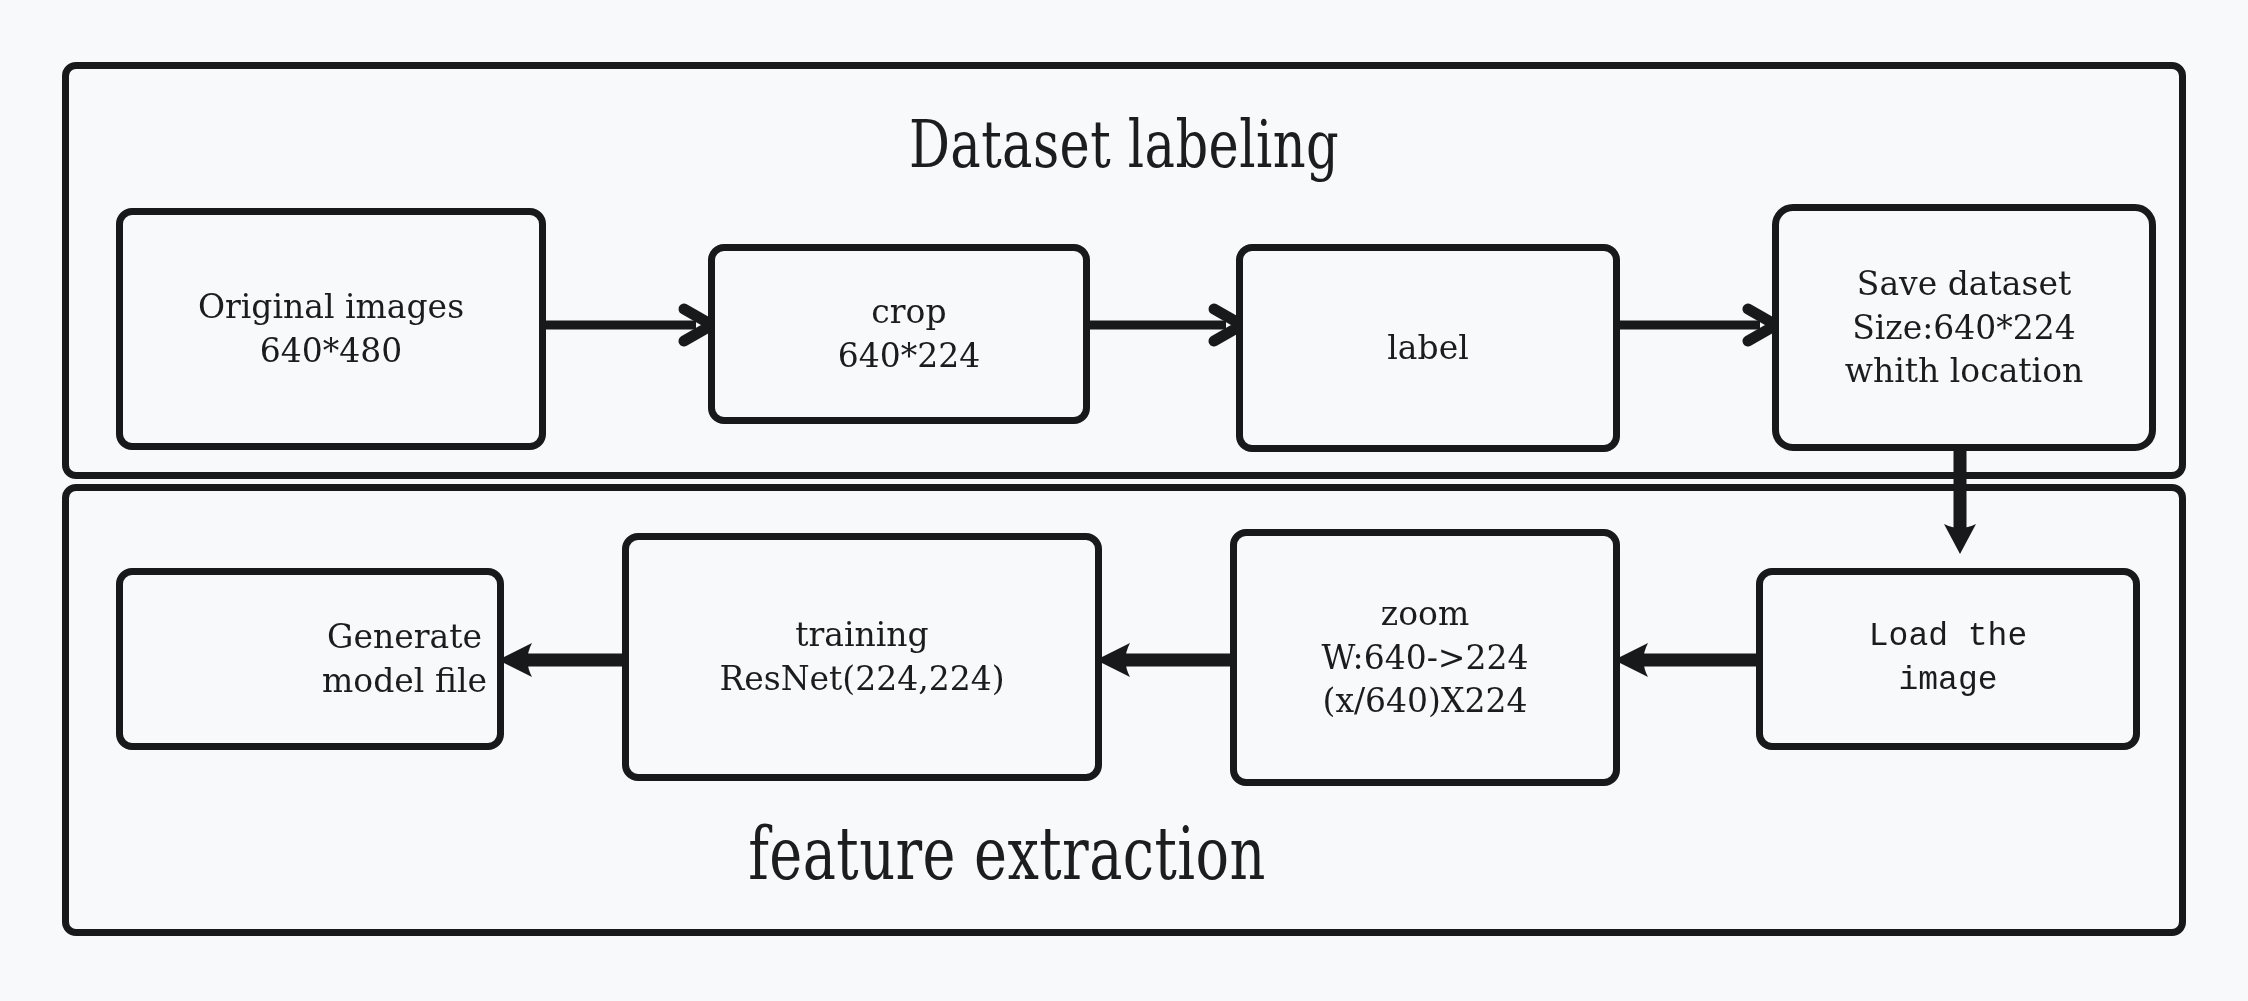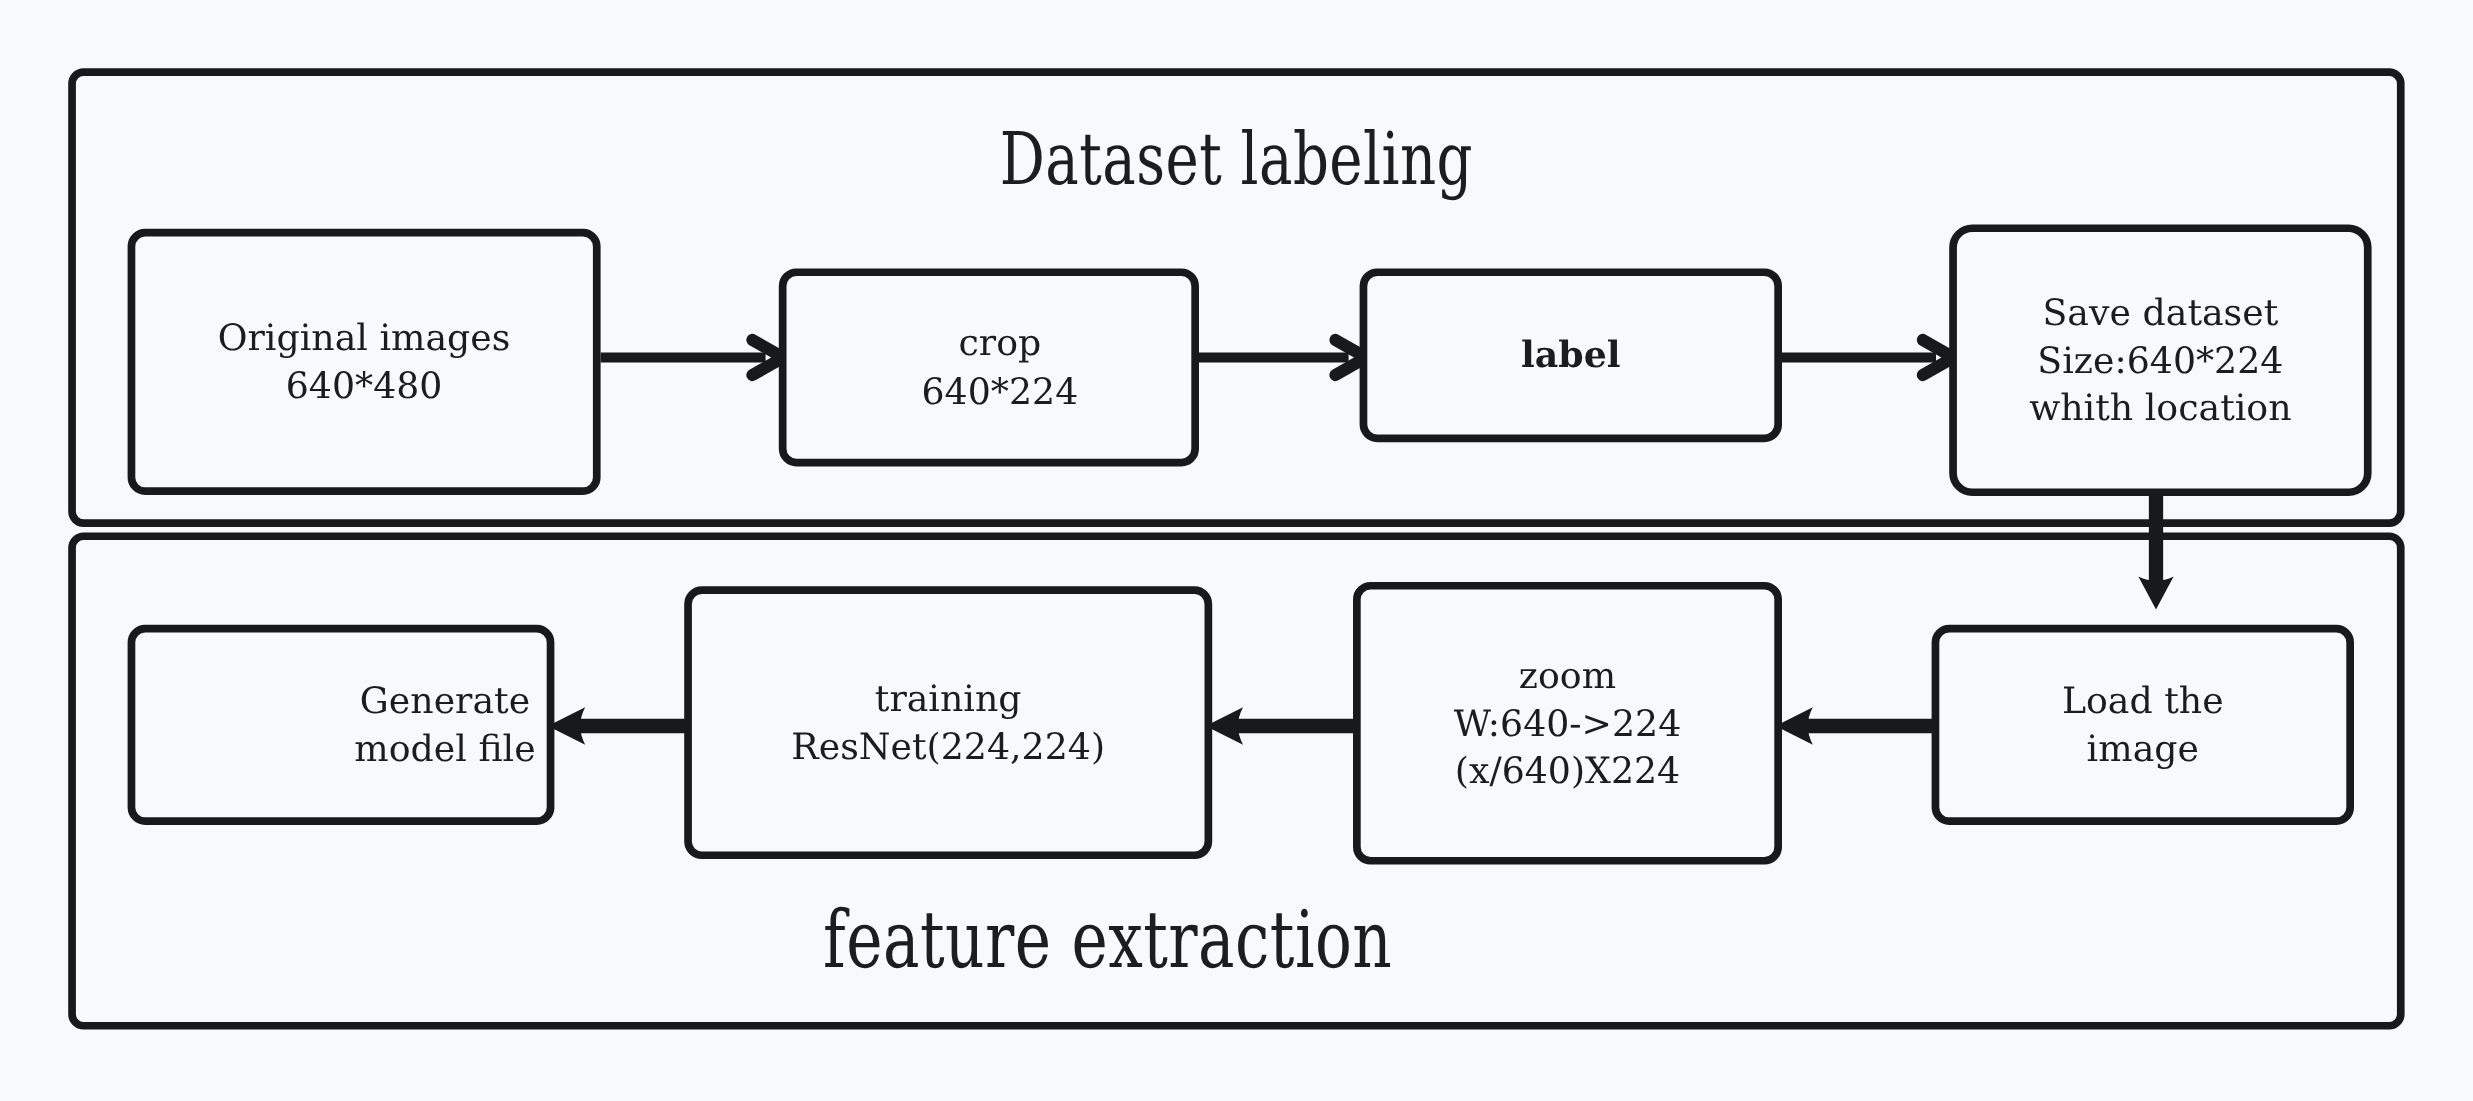--- a/index.html
+++ b/index.html
@@ -89,28 +89,28 @@
     font-size: 33px;
     line-height: 1.33;
     white-space: pre-line;
     padding: 0 10px;
     color: #1a1c1d;
   }
 
   
   #node-original-images { left: 116px;  top: 208px; width: 430px; height: 242px; }
   #node-crop            { left: 708px;  top: 244px; width: 382px; height: 180px; padding-left: 20px; }
-  #node-label           { left: 1236px; top: 244px; width: 384px; height: 158px; font-weight: bold; }
+  #node-label           { left: 1236px; top: 244px; width: 384px; height: 208px; }
   #node-save-dataset    { left: 1772px; top: 204px; width: 384px; height: 247px; border-radius: 21px; }
 
   
   #node-generate-model  { left: 116px;  top: 568px; width: 388px; height: 182px; justify-content: flex-end; }
   #node-training        { left: 622px;  top: 533px; width: 480px; height: 248px; }
   #node-zoom            { left: 1230px; top: 529px; width: 390px; height: 257px; }
-  #node-load-image      { left: 1756px; top: 568px; width: 384px; height: 182px; }
+  #node-load-image      { left: 1756px; top: 568px; width: 384px; height: 182px; font-family: Liberation Mono, monospace; }
 
   
   .connector { position: absolute; z-index: 2; }
   .connector svg { display: block; overflow: visible; }
 
   #arrow-orig-to-crop { left: 546px; top: 305px;  width: 170px; height: 40px; }
   #arrow-crop-to-label{ left: 1090px; top: 305px; width: 155px; height: 40px; }
   #arrow-label-to-save{ left: 1620px; top: 305px; width: 160px; height: 40px; }
   #arrow-save-to-load { left: 1940px; top: 444px; width: 40px;  height: 116px; }
   #arrow-load-to-zoom { left: 1612px; top: 640px; width: 152px; height: 40px; }

